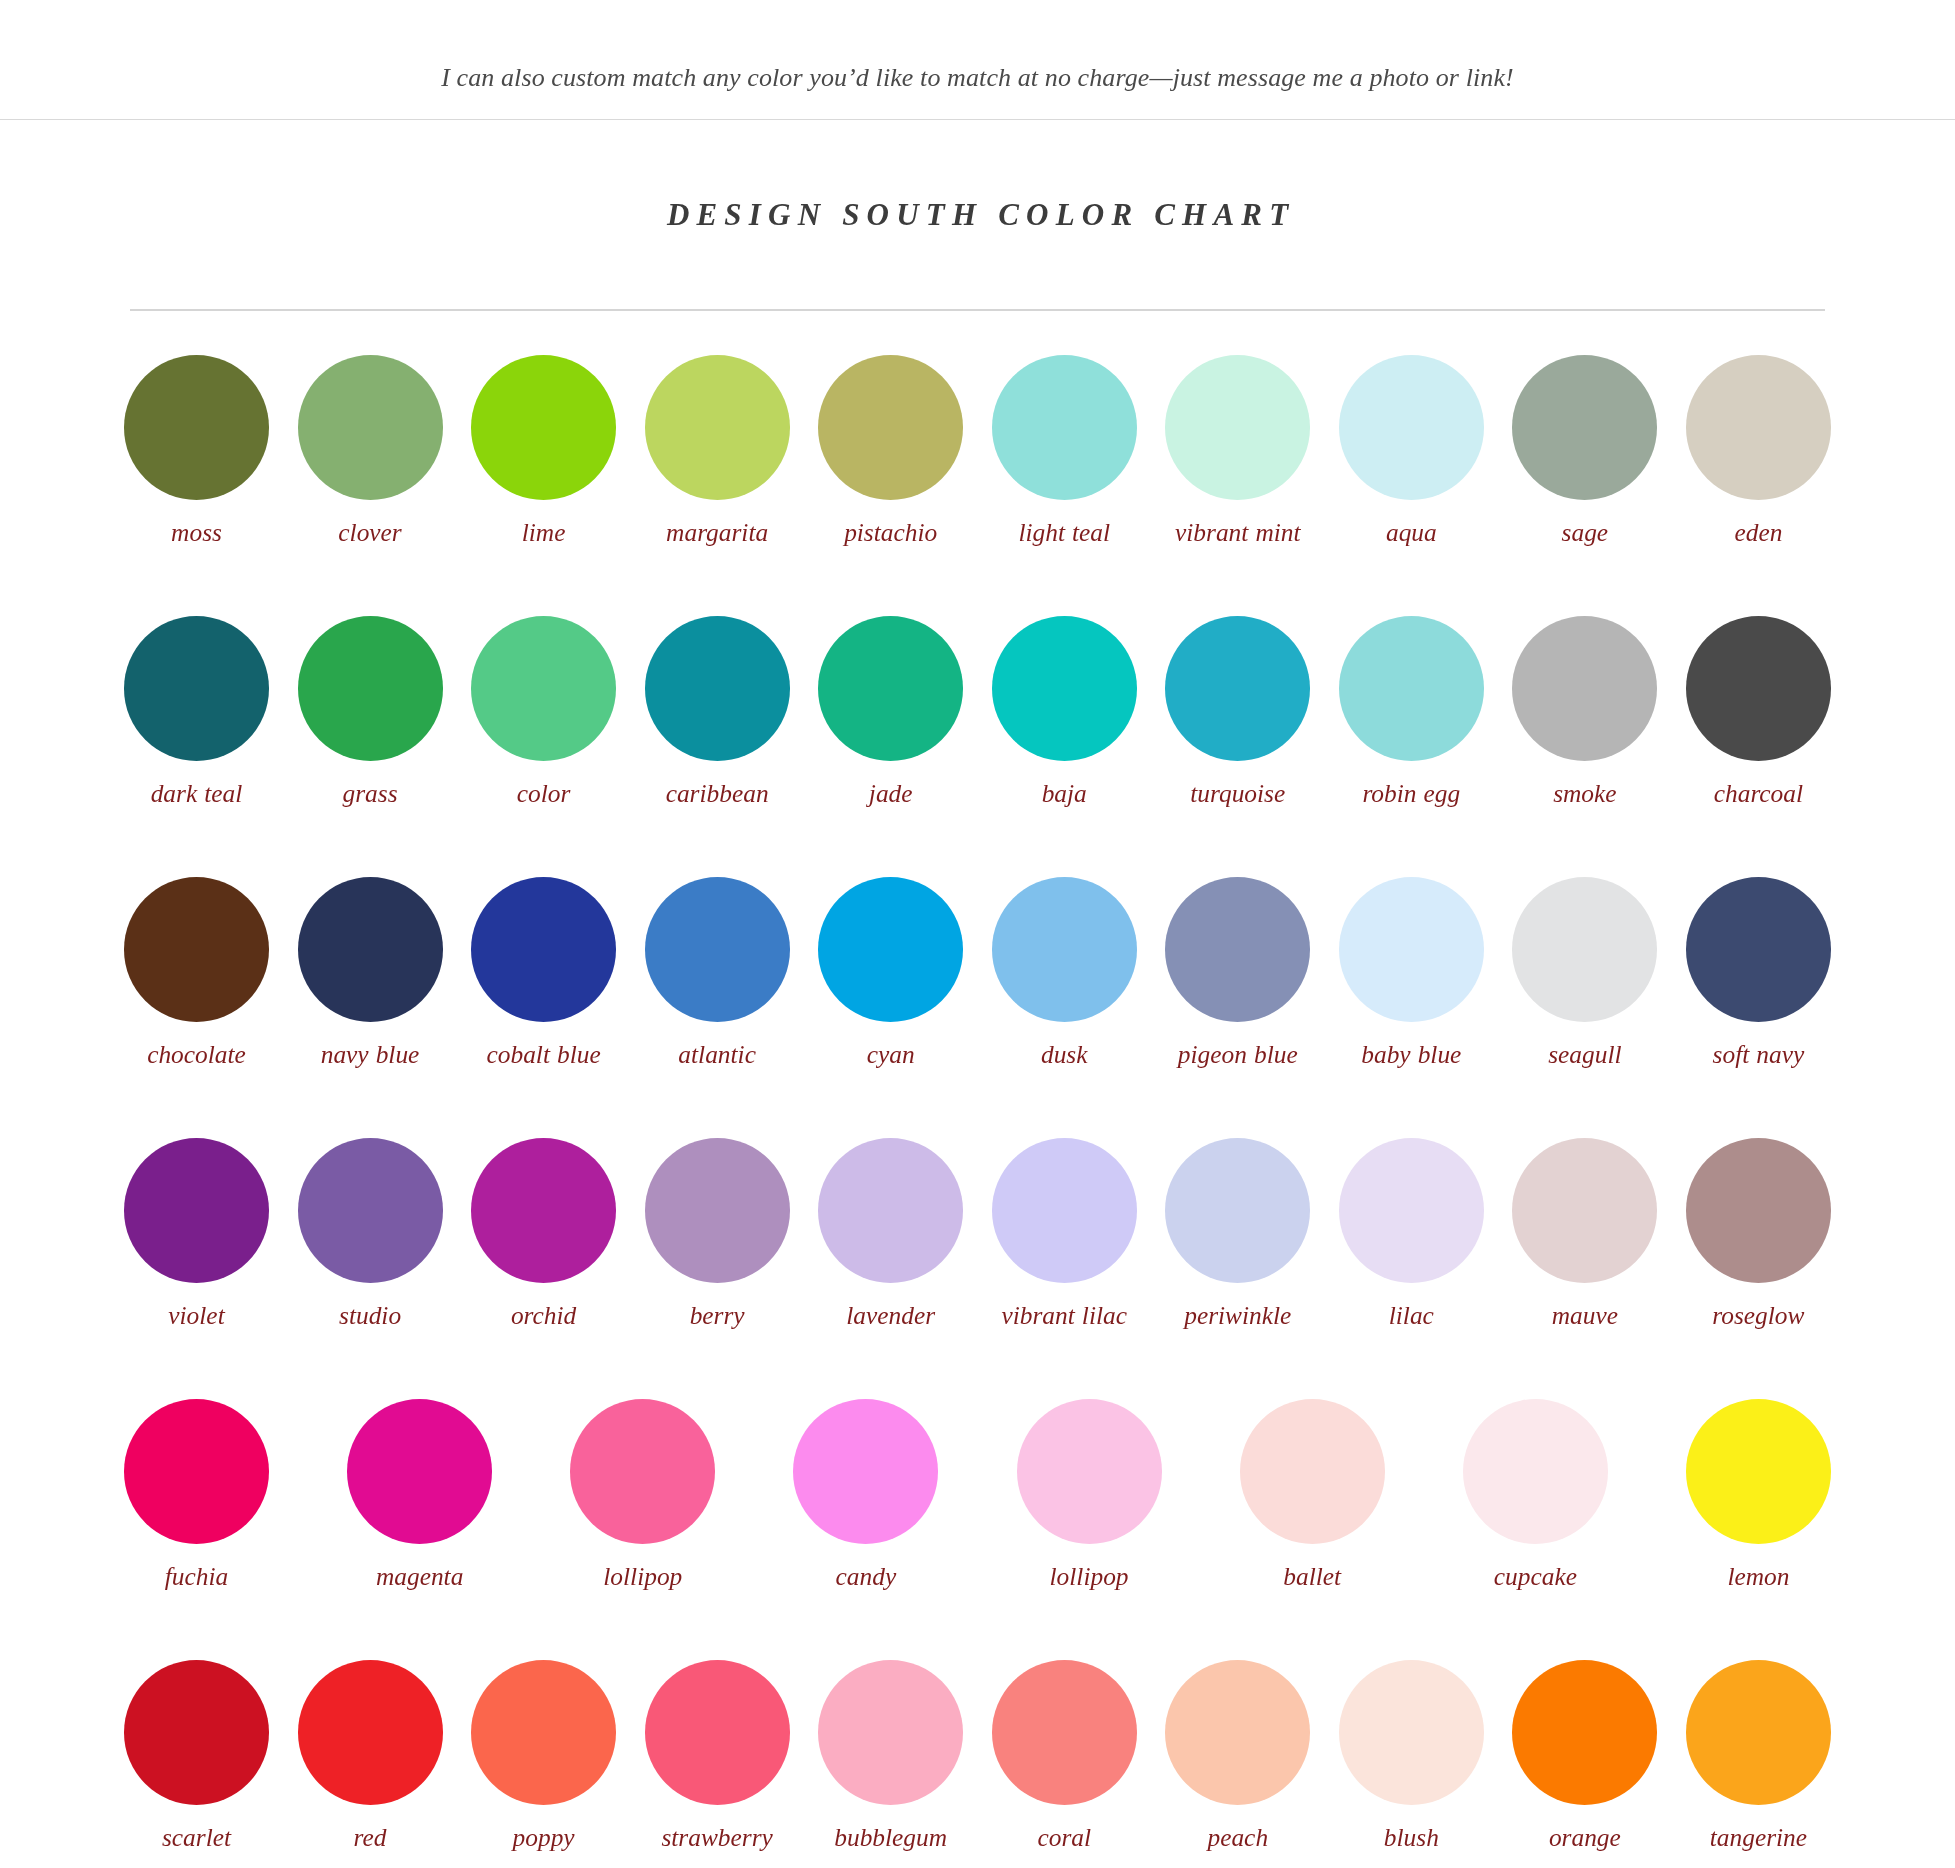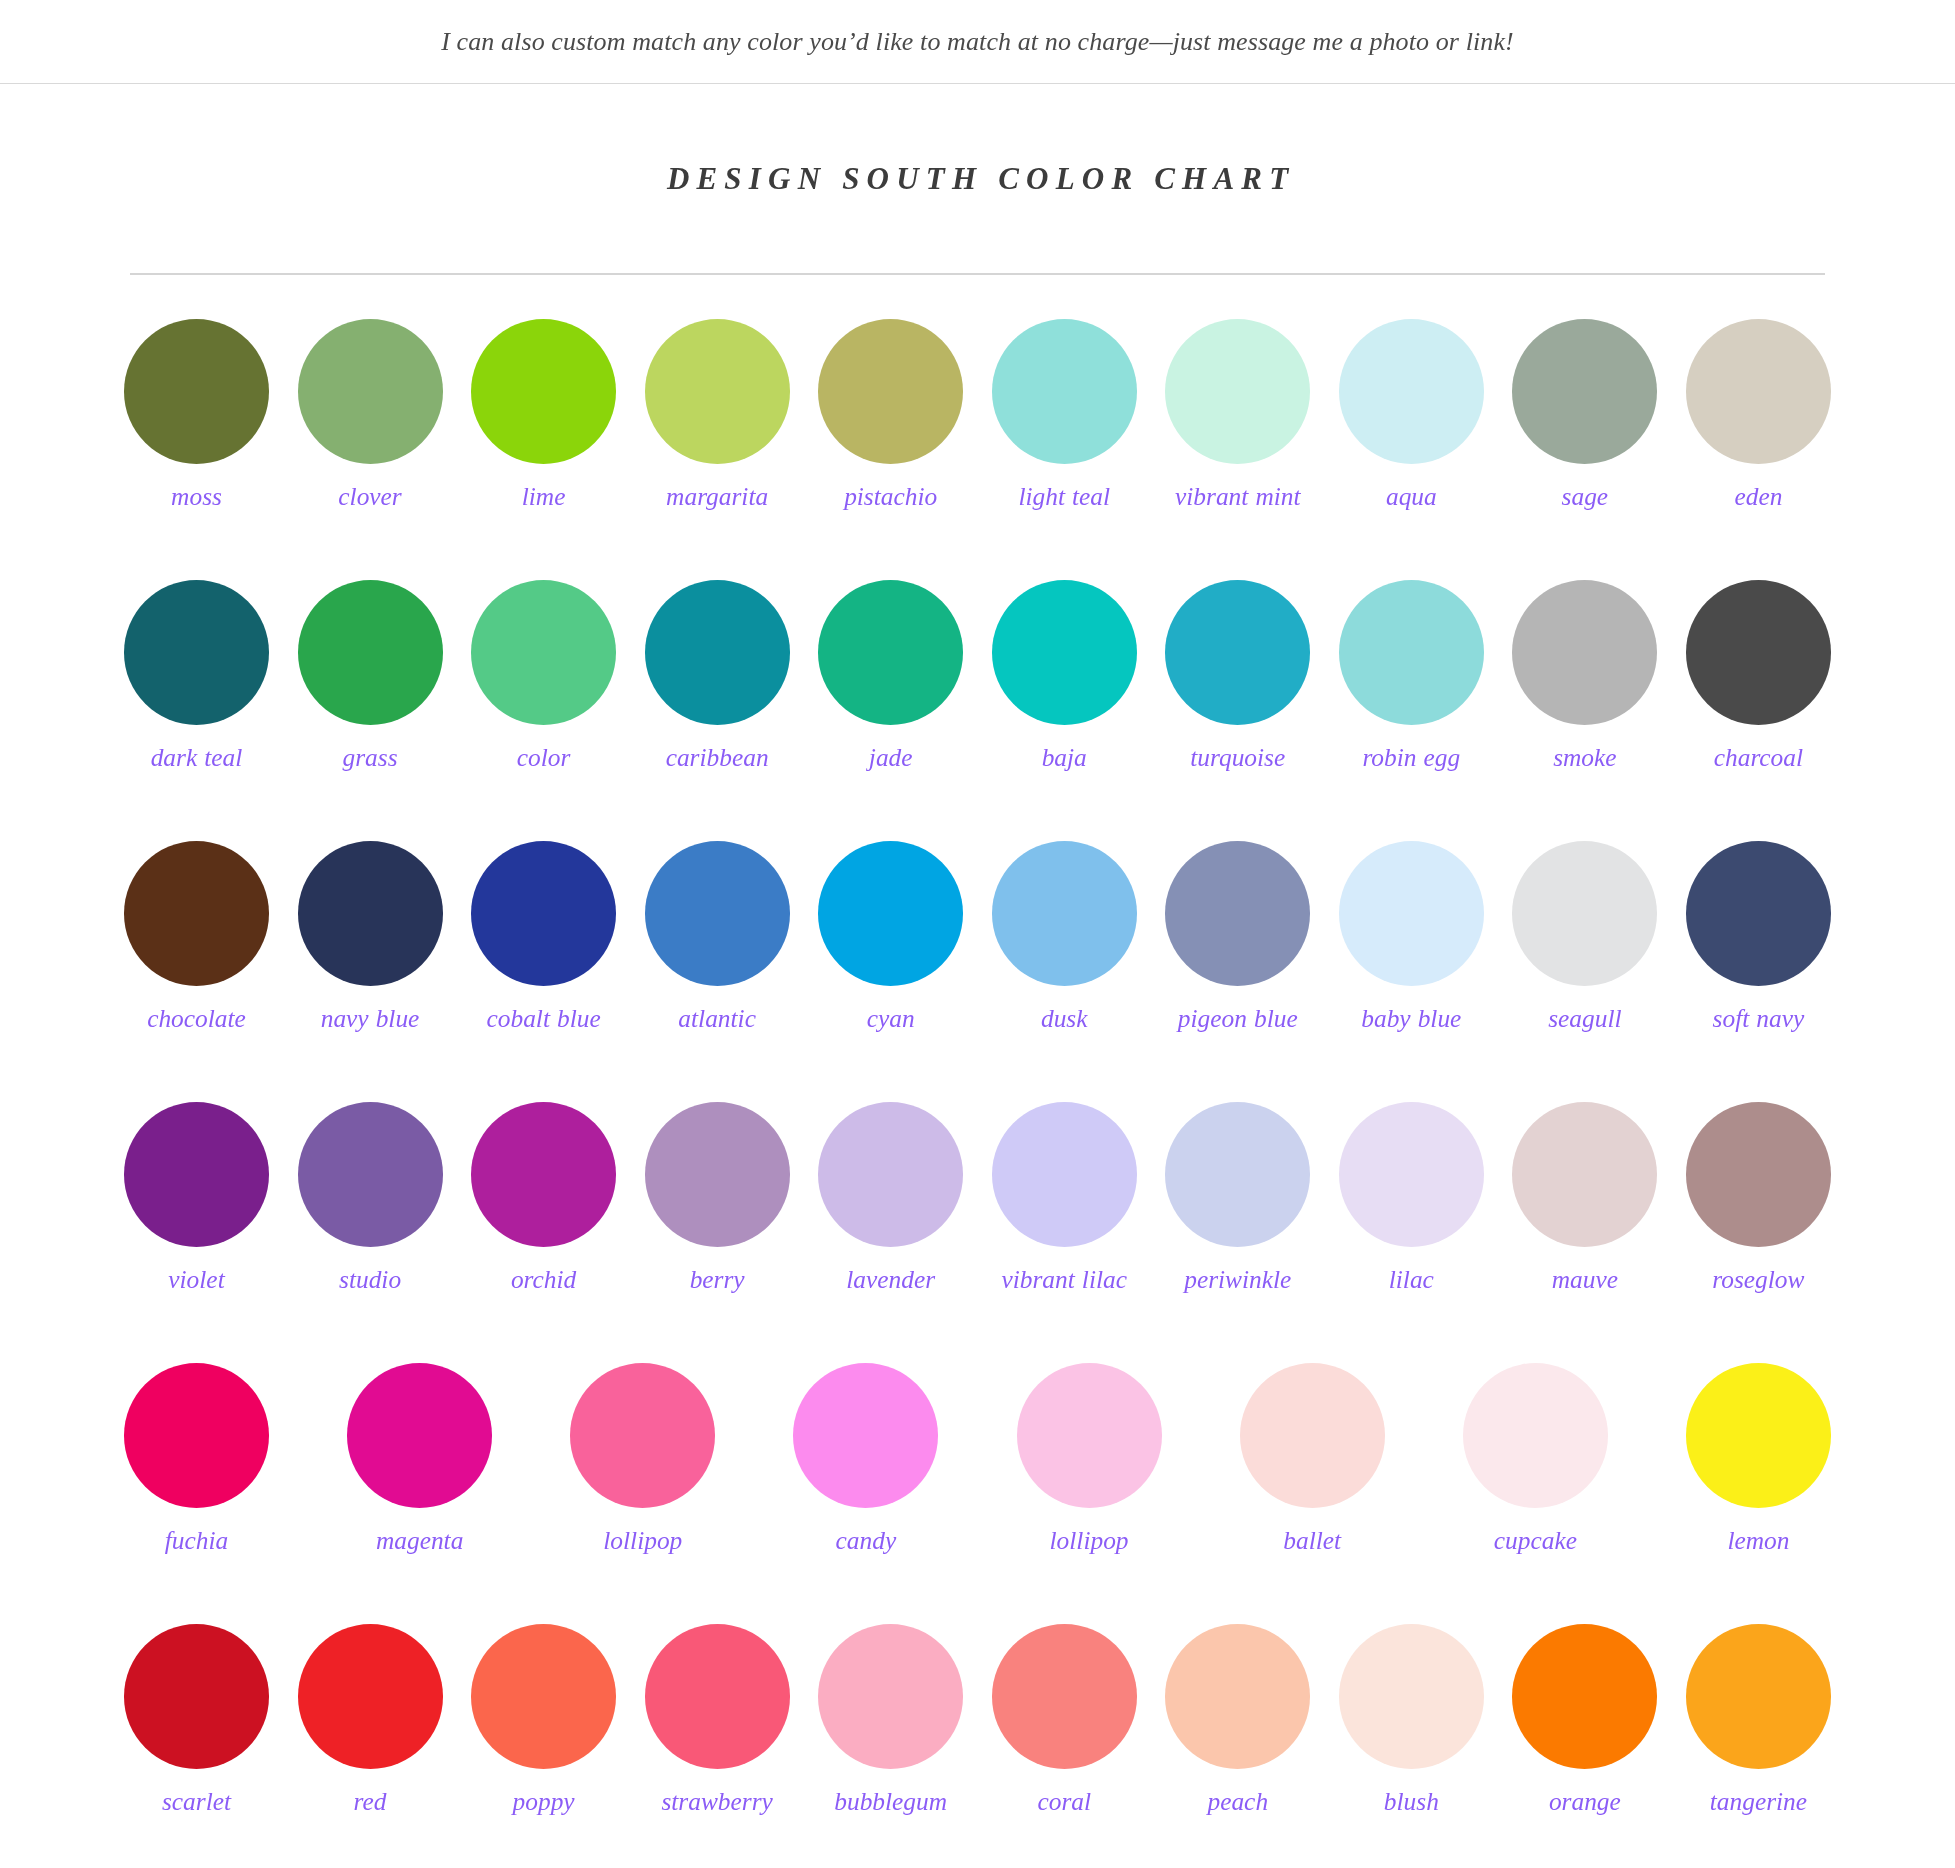--- a/index.html
+++ b/index.html
@@ -15,20 +15,21 @@
     position: relative;
   }
 
   
   .banner {
     height: 83px;
     display: flex;
     align-items: center;
     justify-content: center;
     box-sizing: border-box;
+    margin-top: 36px;
   }
   .banner-text {
     font-style: italic;
     font-size: 26px;
     color: #4a4a4a;
     letter-spacing: 0.1px;
     white-space: nowrap;
   }
   .banner-rule {
     height: 1.3px;
@@ -84,21 +85,21 @@
     width: 145px;
     height: 145px;
     border-radius: 50%;
     flex: 0 0 auto;
   }
   .swatch-label {
     margin-top: 17px;
     font-style: italic;
     font-size: 25.4px;
     line-height: 31px;
-    color: #8b5cf6;
+    color: #7f1d1d;
     text-align: center;
     max-width: 163px;
     word-spacing: 0.7px;
   }
 </style>
 </head>
 <body>
 
 <div class="banner">
   <div class="banner-text">I can also custom match any color you’d like to match at no charge—just message me a photo or link!</div>

